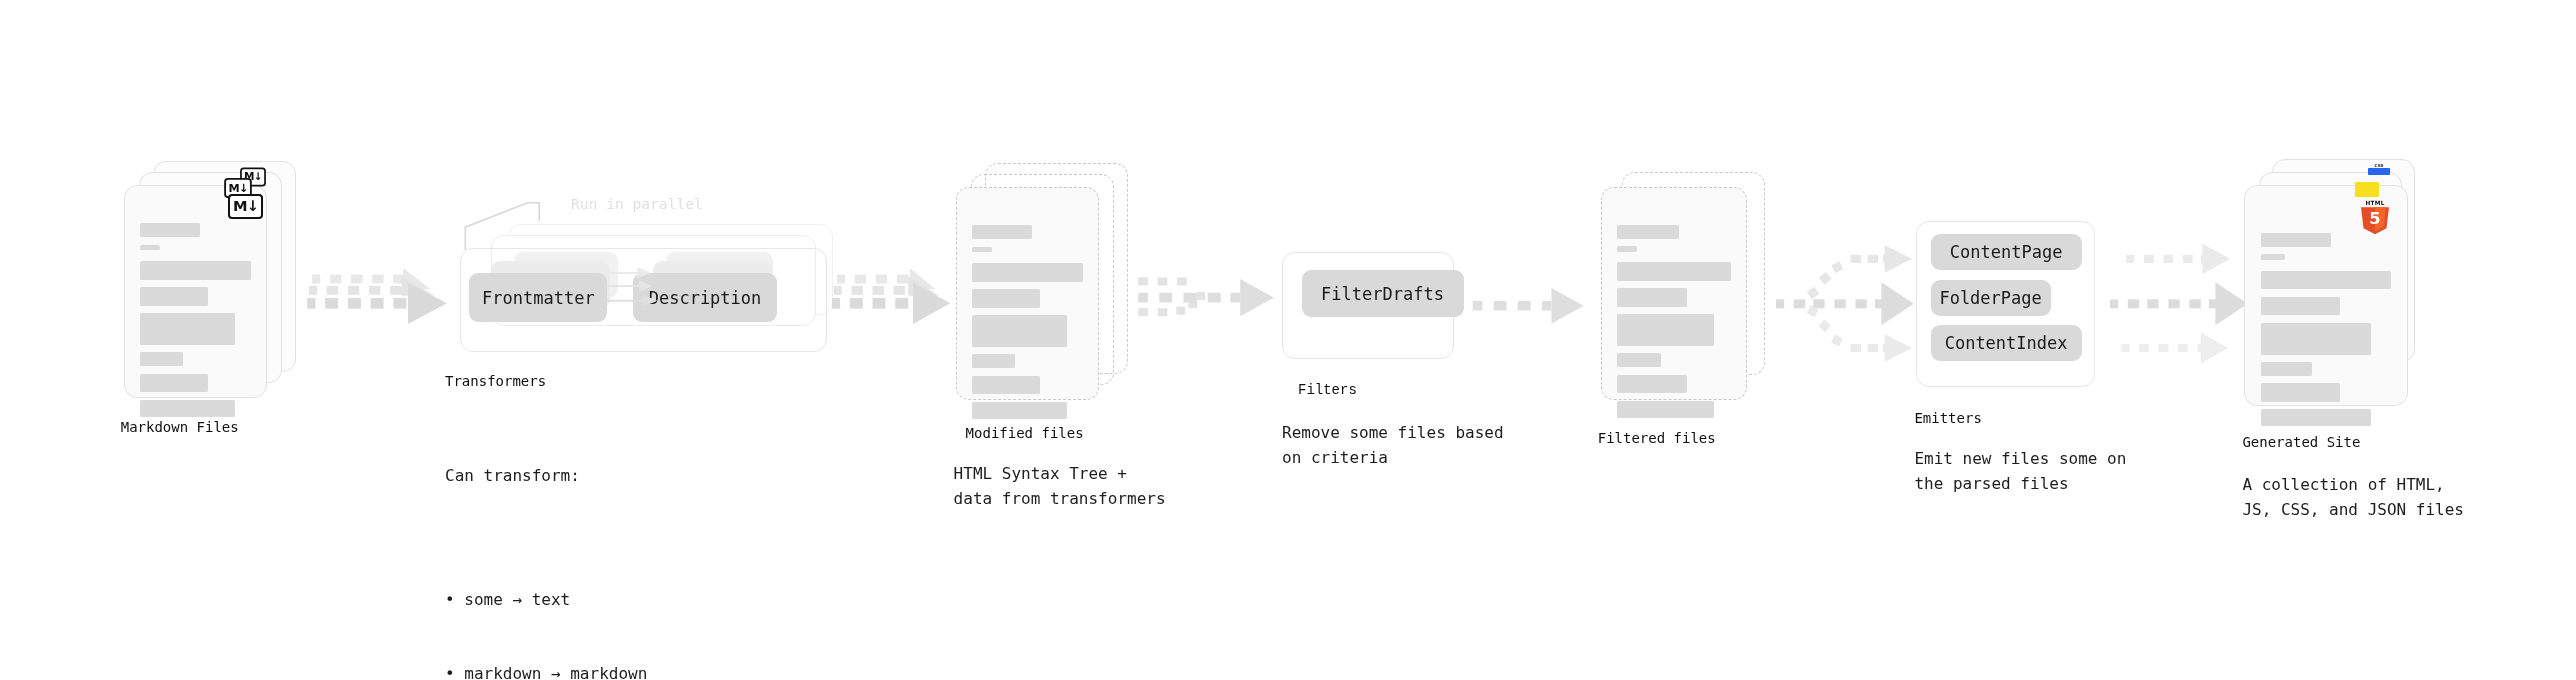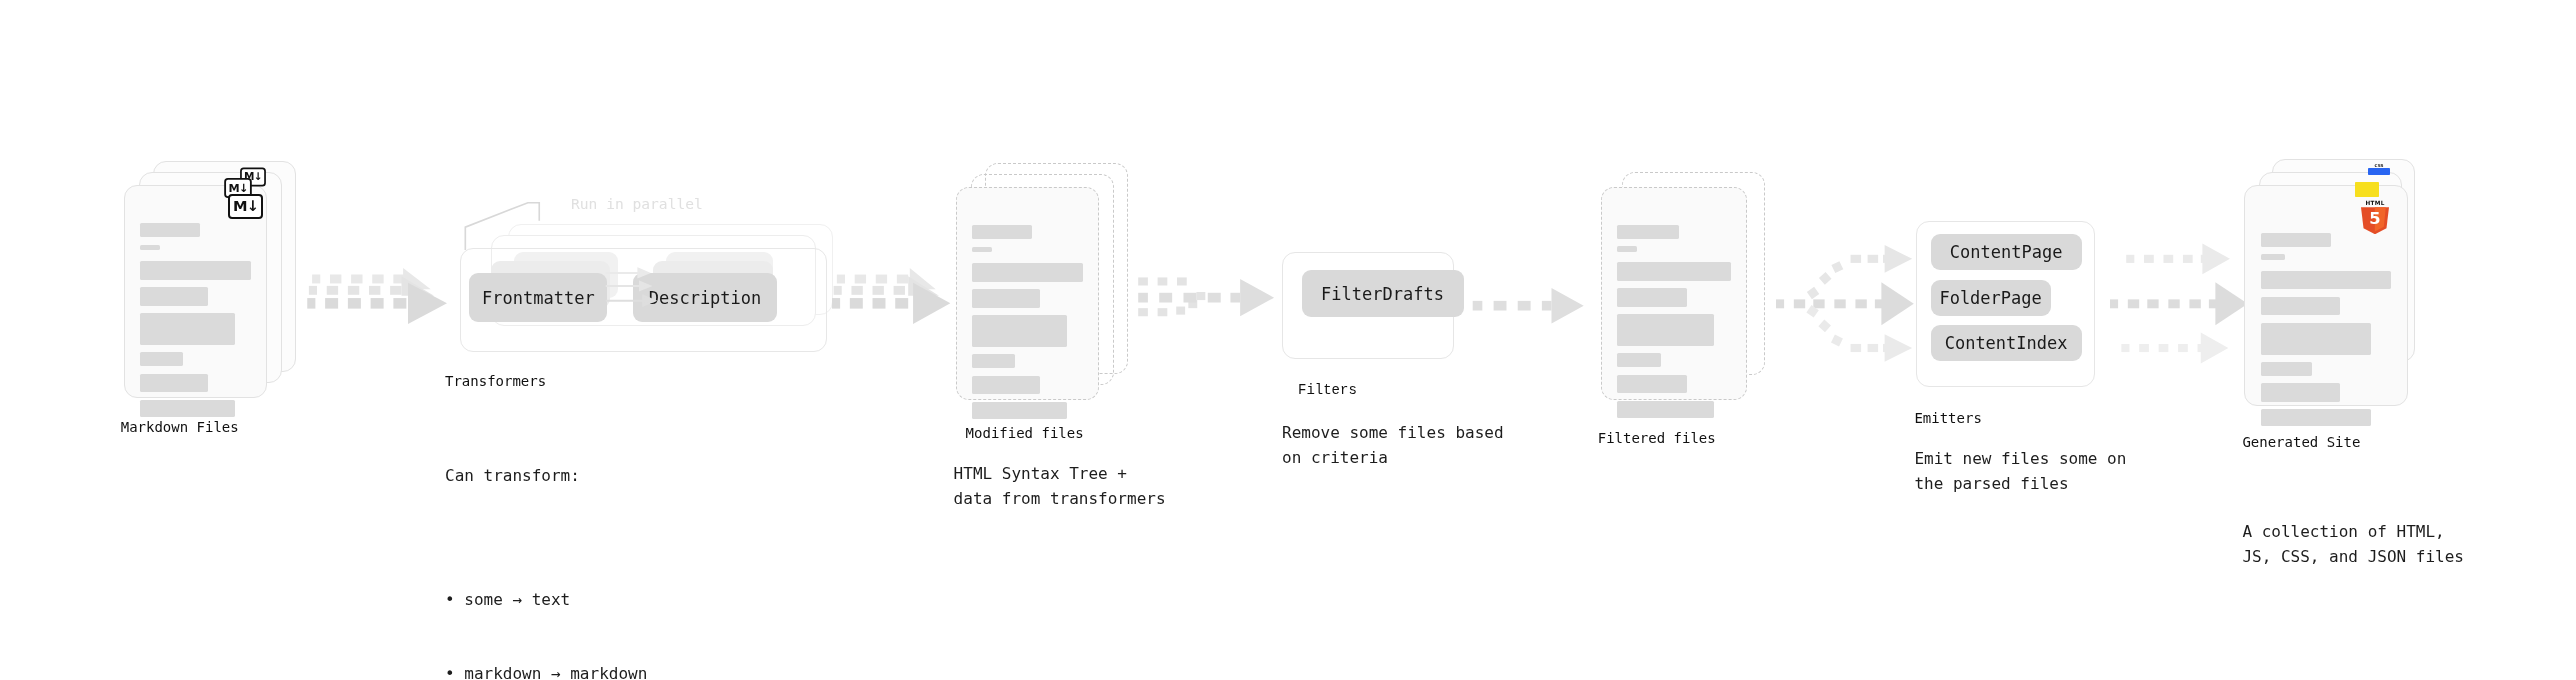--- a/index.html
+++ b/index.html
@@ -412,18 +412,18 @@
       <div class="badge js-badge" style="left:111px;top:23px;"></div>
 
       <div class="badge html5" style="left:117px;top:41px;">
         <div class="wordmark">HTML</div>
         <div class="shield"></div>
         <div class="shield-in"></div>
         <div class="five">5</div>
       </div>
     </div>
     <div class="title" style="left:-1.6px;top:275px;">Generated Site</div>
-    <div class="sub" style="left:-1.6px;top:314px;margin-top:47px;">A collection of HTML,
+    <div class="sub" style="left:-1.6px;top:314px;">A collection of HTML,
 JS, CSS, and JSON files</div>
   </div>
 
 </div>
 
 
 </body></html>

